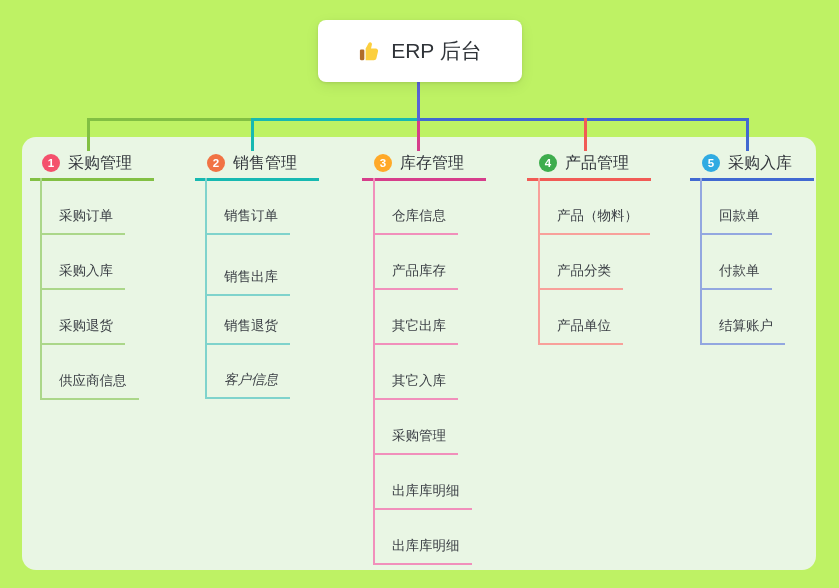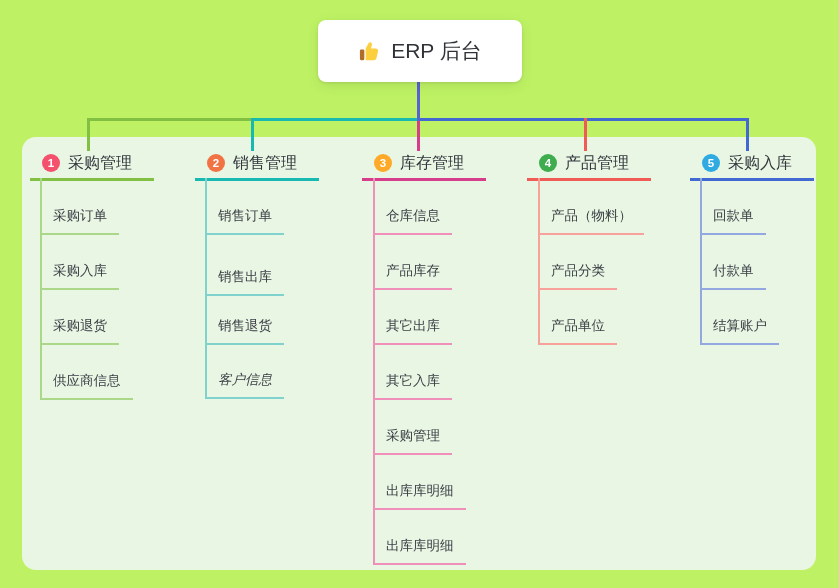--- a/index.html
+++ b/index.html
@@ -36,21 +36,21 @@
     font-size:16px;font-weight:500;color:#33373d;cursor:pointer;white-space:nowrap;
   }
   .badge{
     width:18px;height:18px;border-radius:50%;flex:0 0 18px;
     color:#fff;font-size:11.5px;font-weight:600;line-height:18px;text-align:center;
   }
 
   
   .child-node{
     position:absolute;height:23px;line-height:19px;
-    padding:0 12px 4px 13px;border-bottom:2px solid transparent;
+    padding:0 12px 4px 19px;border-bottom:2px solid transparent;
     font-size:13.5px;color:#3a3e44;cursor:pointer;white-space:nowrap;
   }
 </style>
 </head>
 <body>
 
 <div id="canvas">
 
   <div class="panel"></div>
 

